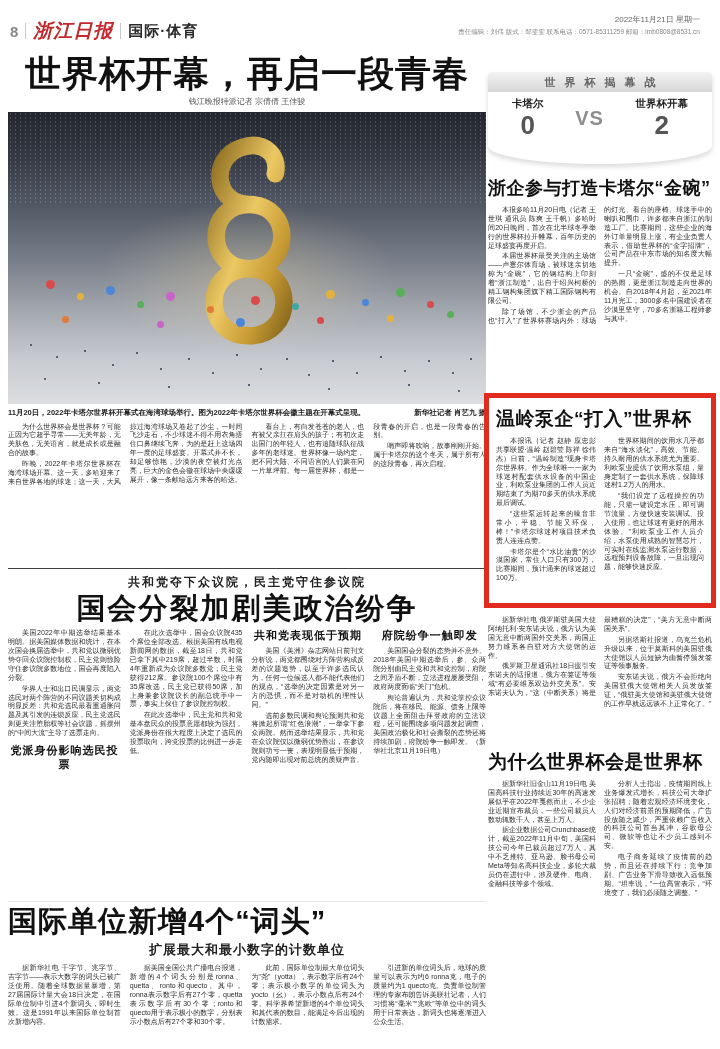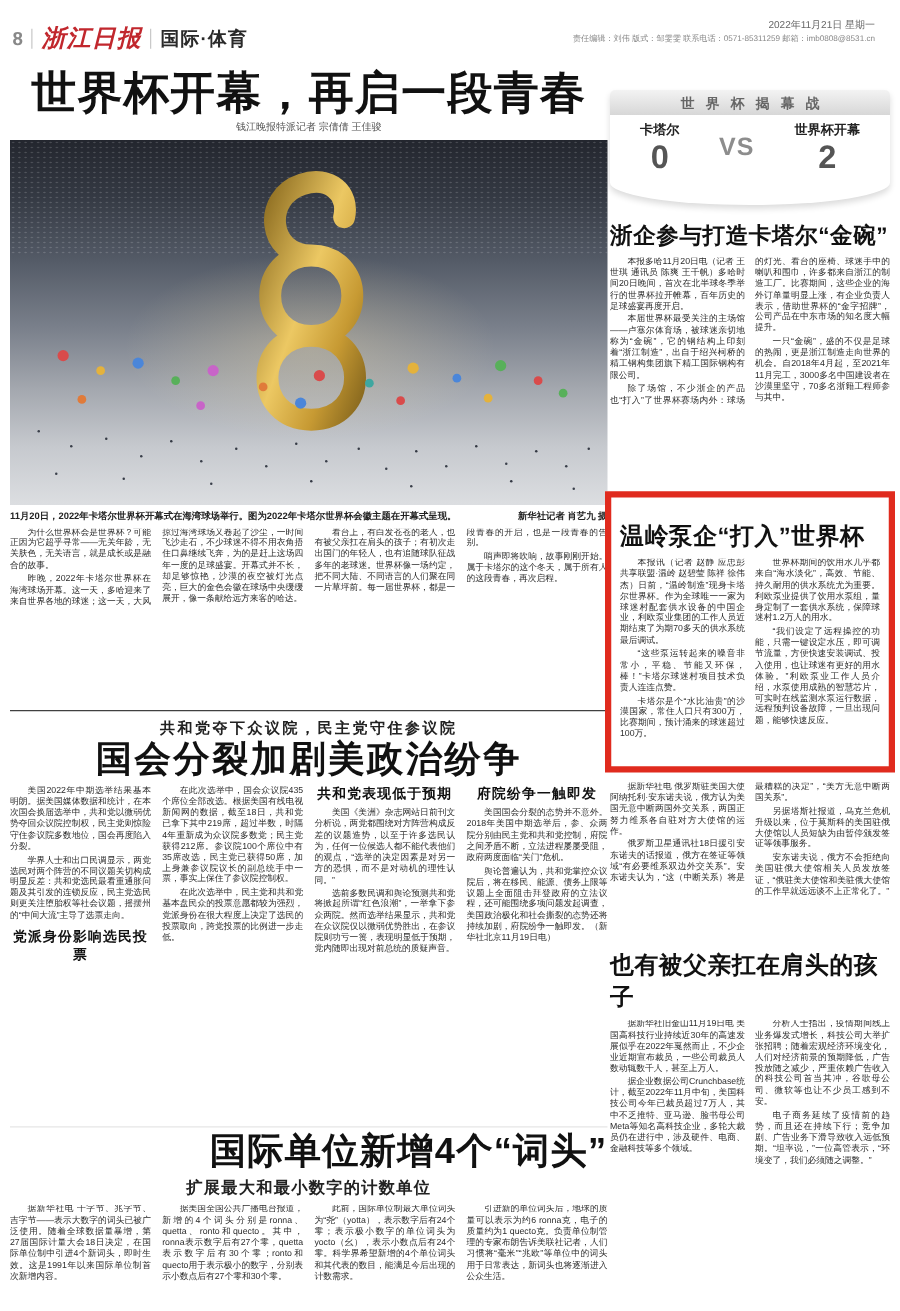--- a/index.html
+++ b/index.html
@@ -55,39 +55,39 @@
   
   .congress{margin-top:7px;border-top:1px solid #404040;padding-top:5px;}
   .kicker{font-size:12px;font-weight:bold;color:#222;text-align:center;letter-spacing:2px;}
   .congress-title{font-size:29px;font-weight:bold;color:#111;text-align:center;letter-spacing:2px;
                   margin:2px 0 5px;line-height:1.1;}
   .congress-cols{column-count:4;height:266px;}
   .subhead{font-size:11px;font-weight:bold;text-align:center;margin:6px 0 4px;text-indent:0;
            break-inside:avoid;color:#111;letter-spacing:1px;}
   
   .si{margin-top:6px;border-top:1px solid #e6e6e6;padding-top:4px;}
-  .si-title{font-size:29px;font-weight:bold;color:#111;text-align:right;letter-spacing:1px;line-height:1.1;}
+  .si-title{font-size:29px;font-weight:bold;color:#111;text-align:left;letter-spacing:1px;line-height:1.1;}
   .si-subtitle{font-size:13px;font-weight:bold;color:#222;text-align:center;margin:3px 0 5px;letter-spacing:1px;}
   .si-cols{column-count:4;height:80px;}
   
   .side-col{position:absolute;left:488px;top:72px;width:224px;}
   .scoreboard{position:relative;height:92px;border-radius:4px 4px 50% 50%/4px 4px 18px 18px;
               background:#fff;box-shadow:0 3px 5px rgba(0,0,0,.14);overflow:hidden;}
   .sb-banner{height:20px;display:flex;align-items:center;justify-content:center;
              background:linear-gradient(180deg,#f3f3f3,#d7d7d7);font-size:11px;font-weight:bold;
              color:#666;letter-spacing:9px;text-indent:9px;}
   .sb-row{display:flex;justify-content:space-between;align-items:flex-start;padding:5px 24px 0;}
   .sb-team{text-align:center;}
   .sb-name{font-size:10.5px;font-weight:bold;color:#222;}
   .sb-score{font-size:26px;font-weight:bold;color:#555;line-height:1;margin-top:1px;}
   .sb-vs{font-size:20px;font-weight:bold;color:#8d8d8d;margin-top:10px;letter-spacing:1px;}
   .zhe-title{font-size:18px;font-weight:bold;color:#111;margin:12px 0 6px;letter-spacing:.5px;}
   .side-cols{column-count:2;column-gap:8px;}
   .zhe-cols{height:178px;}
-  .red-box{border:5px solid #e02b1e;padding:17px 7px 8px;margin:9px -4px 0 -4px;background:#fff;}
+  .red-box{border:5px solid #e02b1e;padding:7px 7px 8px;margin:9px -4px 0 -4px;background:#fff;}
   .pump-title{font-size:19px;font-weight:bold;color:#111;margin:1px 0 5px;letter-spacing:.5px;}
   .pump-cols{height:158px;}
   .russia-cols{height:124px;margin-top:8px;}
   .layoffs-title{font-size:19px;font-weight:bold;color:#111;margin:9px 0 5px;letter-spacing:.5px;}
   .layoffs-cols{height:282px;}
 </style>
 </head>
 <body>
 
 <div class="page">
@@ -206,21 +206,21 @@
       </div>
     </div>
 
     <div class="cols side-cols russia-cols">
       <p>据新华社电 俄罗斯驻美国大使阿纳托利·安东诺夫说，俄方认为美国无意中断两国外交关系，两国正努力维系各自驻对方大使馆的运作。</p>
       <p>俄罗斯卫星通讯社18日援引安东诺夫的话报道，俄方在签证等领域“有必要维系双边外交关系”。安东诺夫认为，“这（中断关系）将是最糟糕的决定”，“美方无意中断两国关系”。</p>
       <p>另据塔斯社报道，乌克兰危机升级以来，位于莫斯科的美国驻俄大使馆以人员短缺为由暂停颁发签证等领事服务。</p>
       <p>安东诺夫说，俄方不会拒绝向美国驻俄大使馆相关人员发放签证，“俄驻美大使馆和美驻俄大使馆的工作早就远远谈不上正常化了。”</p>
     </div>
 
-    <div class="layoffs-title">也有被父亲扛在肩头的孩子</div>
+    <div class="layoffs-title">为什么世界杯会是世界杯</div>
     <div class="cols side-cols layoffs-cols">
       <p>据新华社旧金山11月19日电 美国高科技行业持续近30年的高速发展似乎在2022年戛然而止，不少企业近期宣布裁员，一些公司裁员人数动辄数千人，甚至上万人。</p>
       <p>据企业数据公司Crunchbase统计，截至2022年11月中旬，美国科技公司今年已裁员超过7万人，其中不乏推特、亚马逊、脸书母公司Meta等知名高科技企业，多轮大裁员仍在进行中，涉及硬件、电商、金融科技等多个领域。</p>
       <p>分析人士指出，疫情期间线上业务爆发式增长，科技公司大举扩张招聘；随着宏观经济环境变化，人们对经济前景的预期降低，广告投放随之减少，严重依赖广告收入的科技公司首当其冲，谷歌母公司、微软等也让不少员工感到不安。</p>
       <p>电子商务延续了疫情前的趋势，而且还在持续下行；竞争加剧、广告业务下滑导致收入远低预期。“坦率说，”一位高管表示，“环境变了，我们必须随之调整。”</p>
     </div>
 
   </div>
 </div>
 

